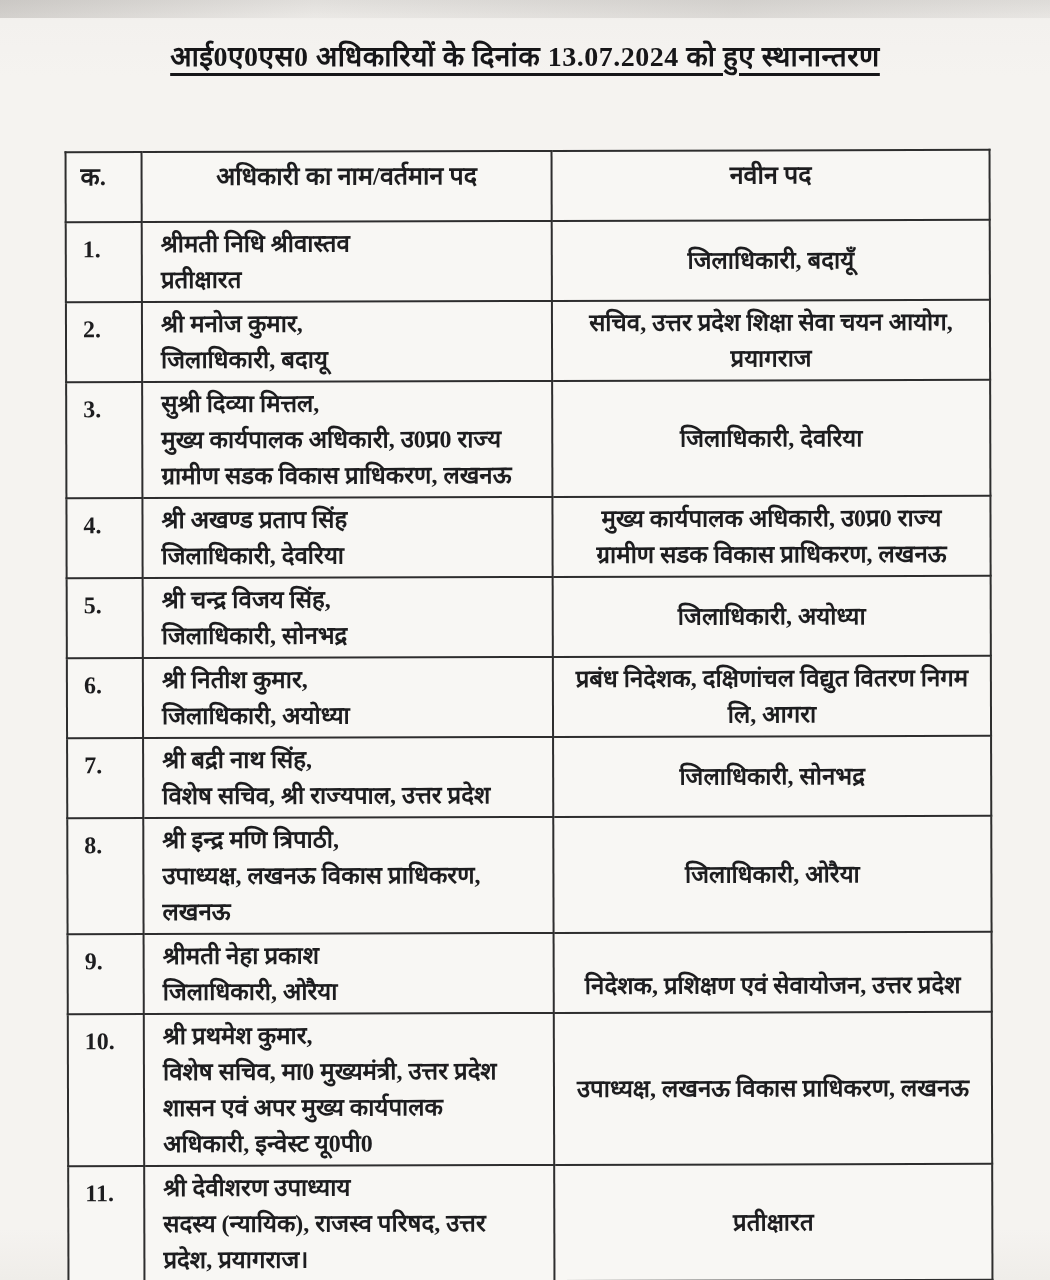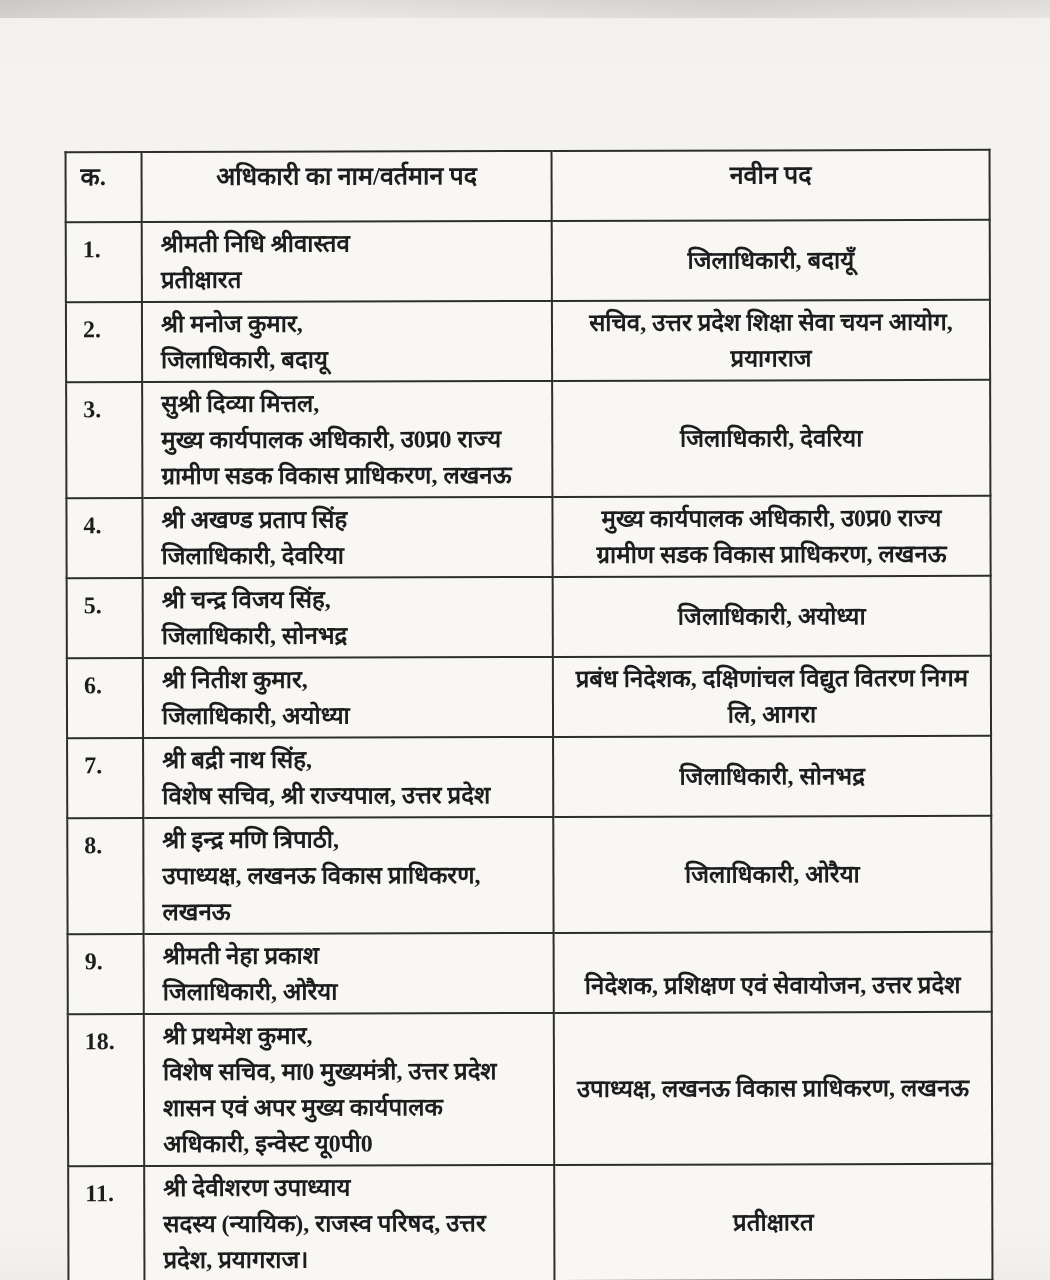--- a/index.html
+++ b/index.html
@@ -102,20 +102,21 @@
     left:0;top:0;width:100%;height:18px;
     background:linear-gradient(90deg, rgba(120,115,110,0.25), rgba(120,115,110,0.05) 30%, rgba(120,115,110,0.18) 70%, rgba(120,115,110,0.08));
     pointer-events:none;
   }
 </style>
 </head>
 <body>
 
 <div class="sheet">
 
+  <h1 class="doc-title">आई0ए0एस0 अधिकारियों के दिनांक 13.07.2024 को हुए स्थानान्तरण</h1>
 
   <table class="transfer-table">
     <colgroup>
         <col class="c-sn">
         <col class="c-cur">
         <col class="c-new">
       </colgroup>
 
     <tbody>
         <tr class="hrow">
@@ -186,21 +187,21 @@
     </tr>
 
     <tr class="r9">
       <td class="sn">9.</td>
       <td class="cur">श्रीमती नेहा प्रकाश
 जिलाधिकारी, ओरैया</td>
       <td class="new vbot">निदेशक, प्रशिक्षण एवं सेवायोजन, उत्तर प्रदेश</td>
     </tr>
 
     <tr class="r10">
-      <td class="sn">18.</td>
+      <td class="sn">10.</td>
       <td class="cur">श्री प्रथमेश कुमार,
 विशेष सचिव, मा0 मुख्यमंत्री, उत्तर प्रदेश
 शासन एवं अपर मुख्य कार्यपालक
 अधिकारी, इन्वेस्ट यू0पी0</td>
       <td class="new">उपाध्यक्ष, लखनऊ विकास प्राधिकरण, लखनऊ</td>
     </tr>
 
     <tr class="r11">
       <td class="sn">11.</td>
       <td class="cur">श्री देवीशरण उपाध्याय

